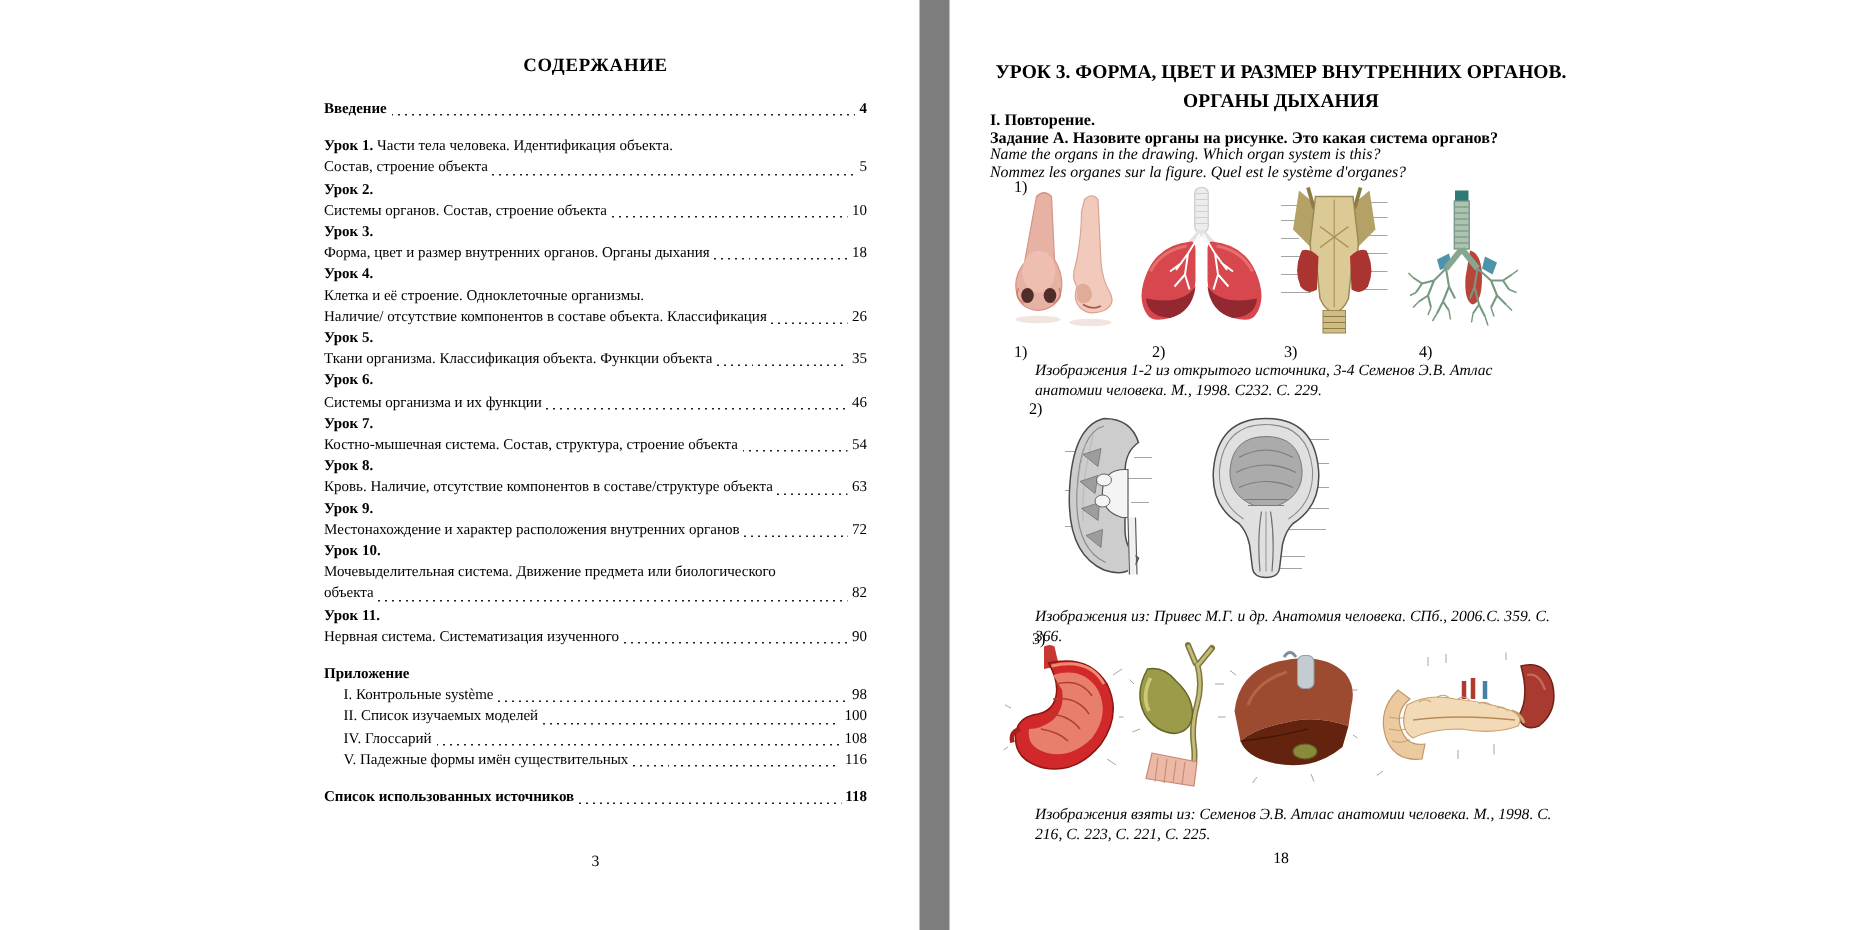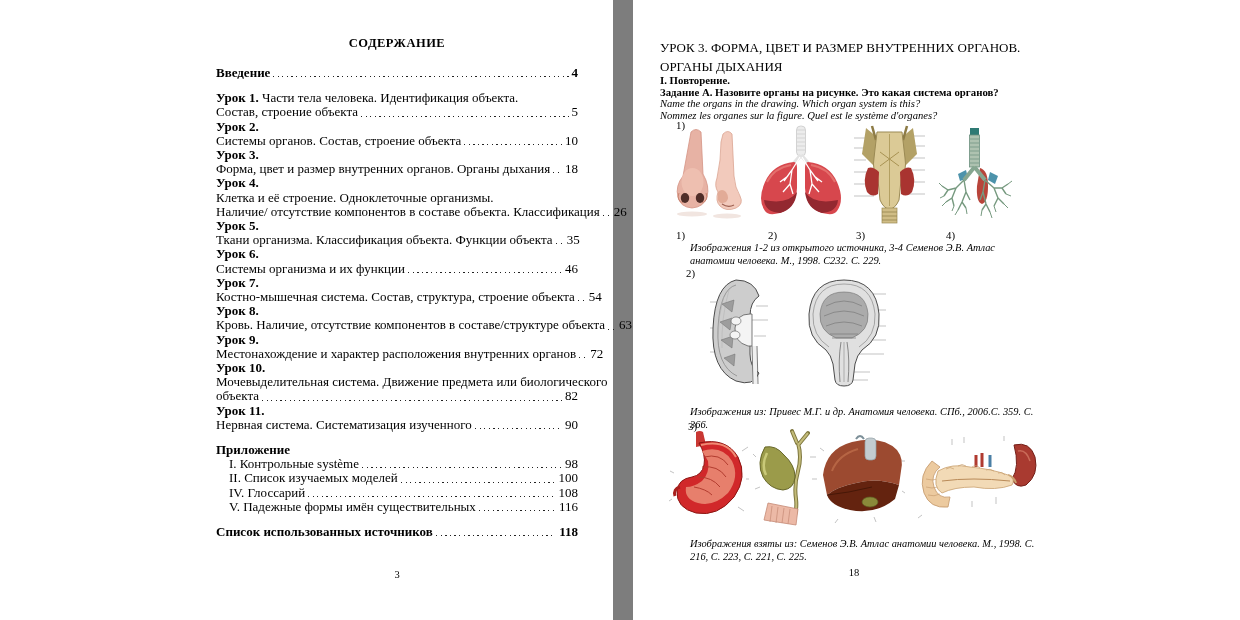--- a/index.html
+++ b/index.html
@@ -7,39 +7,39 @@
     width:1240px;height:620px;overflow:hidden;background:#ffffff;
     font-family:"Liberation Serif","DejaVu Serif",serif;color:#000;
     position:relative;
   }
   .divider{position:absolute;left:613px;top:0;width:20px;height:620px;background:#7d7d7d;}
 
   
   .left-page{position:absolute;left:216px;top:36px;width:362px;}
   .toc-title{font-weight:bold;font-size:12.5px;text-align:center;letter-spacing:.5px;margin:0 0 0 0;}
   .toc-list{margin-top:15px;}
-  .toc-line{display:flex;align-items:baseline;font-size:13px;line-height:14.2px;white-space:pre;}
+  .toc-line{display:flex;align-items:baseline;font-size:10px;line-height:14.2px;white-space:pre;}
   .toc-line .b{font-weight:bold;}
   .toc-line.ind{padding-left:13px;}
   .toc-gap{height:11px;}
   .leader{
     flex:1 1 auto;min-width:8px;margin:0 3px;align-self:stretch;
     background-image:repeating-linear-gradient(to right,#222 0 1.3px,transparent 1.3px 4.6px);
     background-size:100% 1.1px;background-repeat:no-repeat;background-position:0 calc(100% - 3px);
   }
   .pg{text-align:right;}
   .pg.b{font-weight:bold;}
   .page-footer{position:absolute;font-size:10.5px;text-align:center;}
   .footer-left{left:216px;width:362px;top:569px;}
   .footer-right{left:660px;width:388px;top:567px;}
 
   
   .right-page{position:absolute;left:660px;top:40px;width:388px;height:566px;}
   .abs{position:absolute;left:0;width:388px;}
-  .rp-title{font-weight:normal;font-size:13px;line-height:15px;}
+  .rp-title{font-weight:bold;font-size:13px;text-align:center;line-height:15px;}
   .rp-bold{font-weight:bold;font-size:10.8px;line-height:12px;}
   .rp-italic{font-style:italic;font-size:10.6px;line-height:11.8px;}
   .grp{font-size:10.8px;}
   .fig-row{position:absolute;height:100px;}
   .fig{position:absolute;bottom:0;}
   .caption{font-style:italic;font-size:10.4px;line-height:12.6px;margin-left:30px;width:352px;}
   .itemlbl{position:absolute;top:0;font-size:10.8px;}
   .itemlbl.p0{left:16px}.itemlbl.p1{left:108px}.itemlbl.p2{left:196px}.itemlbl.p3{left:286px}
 </style>
 </head>

